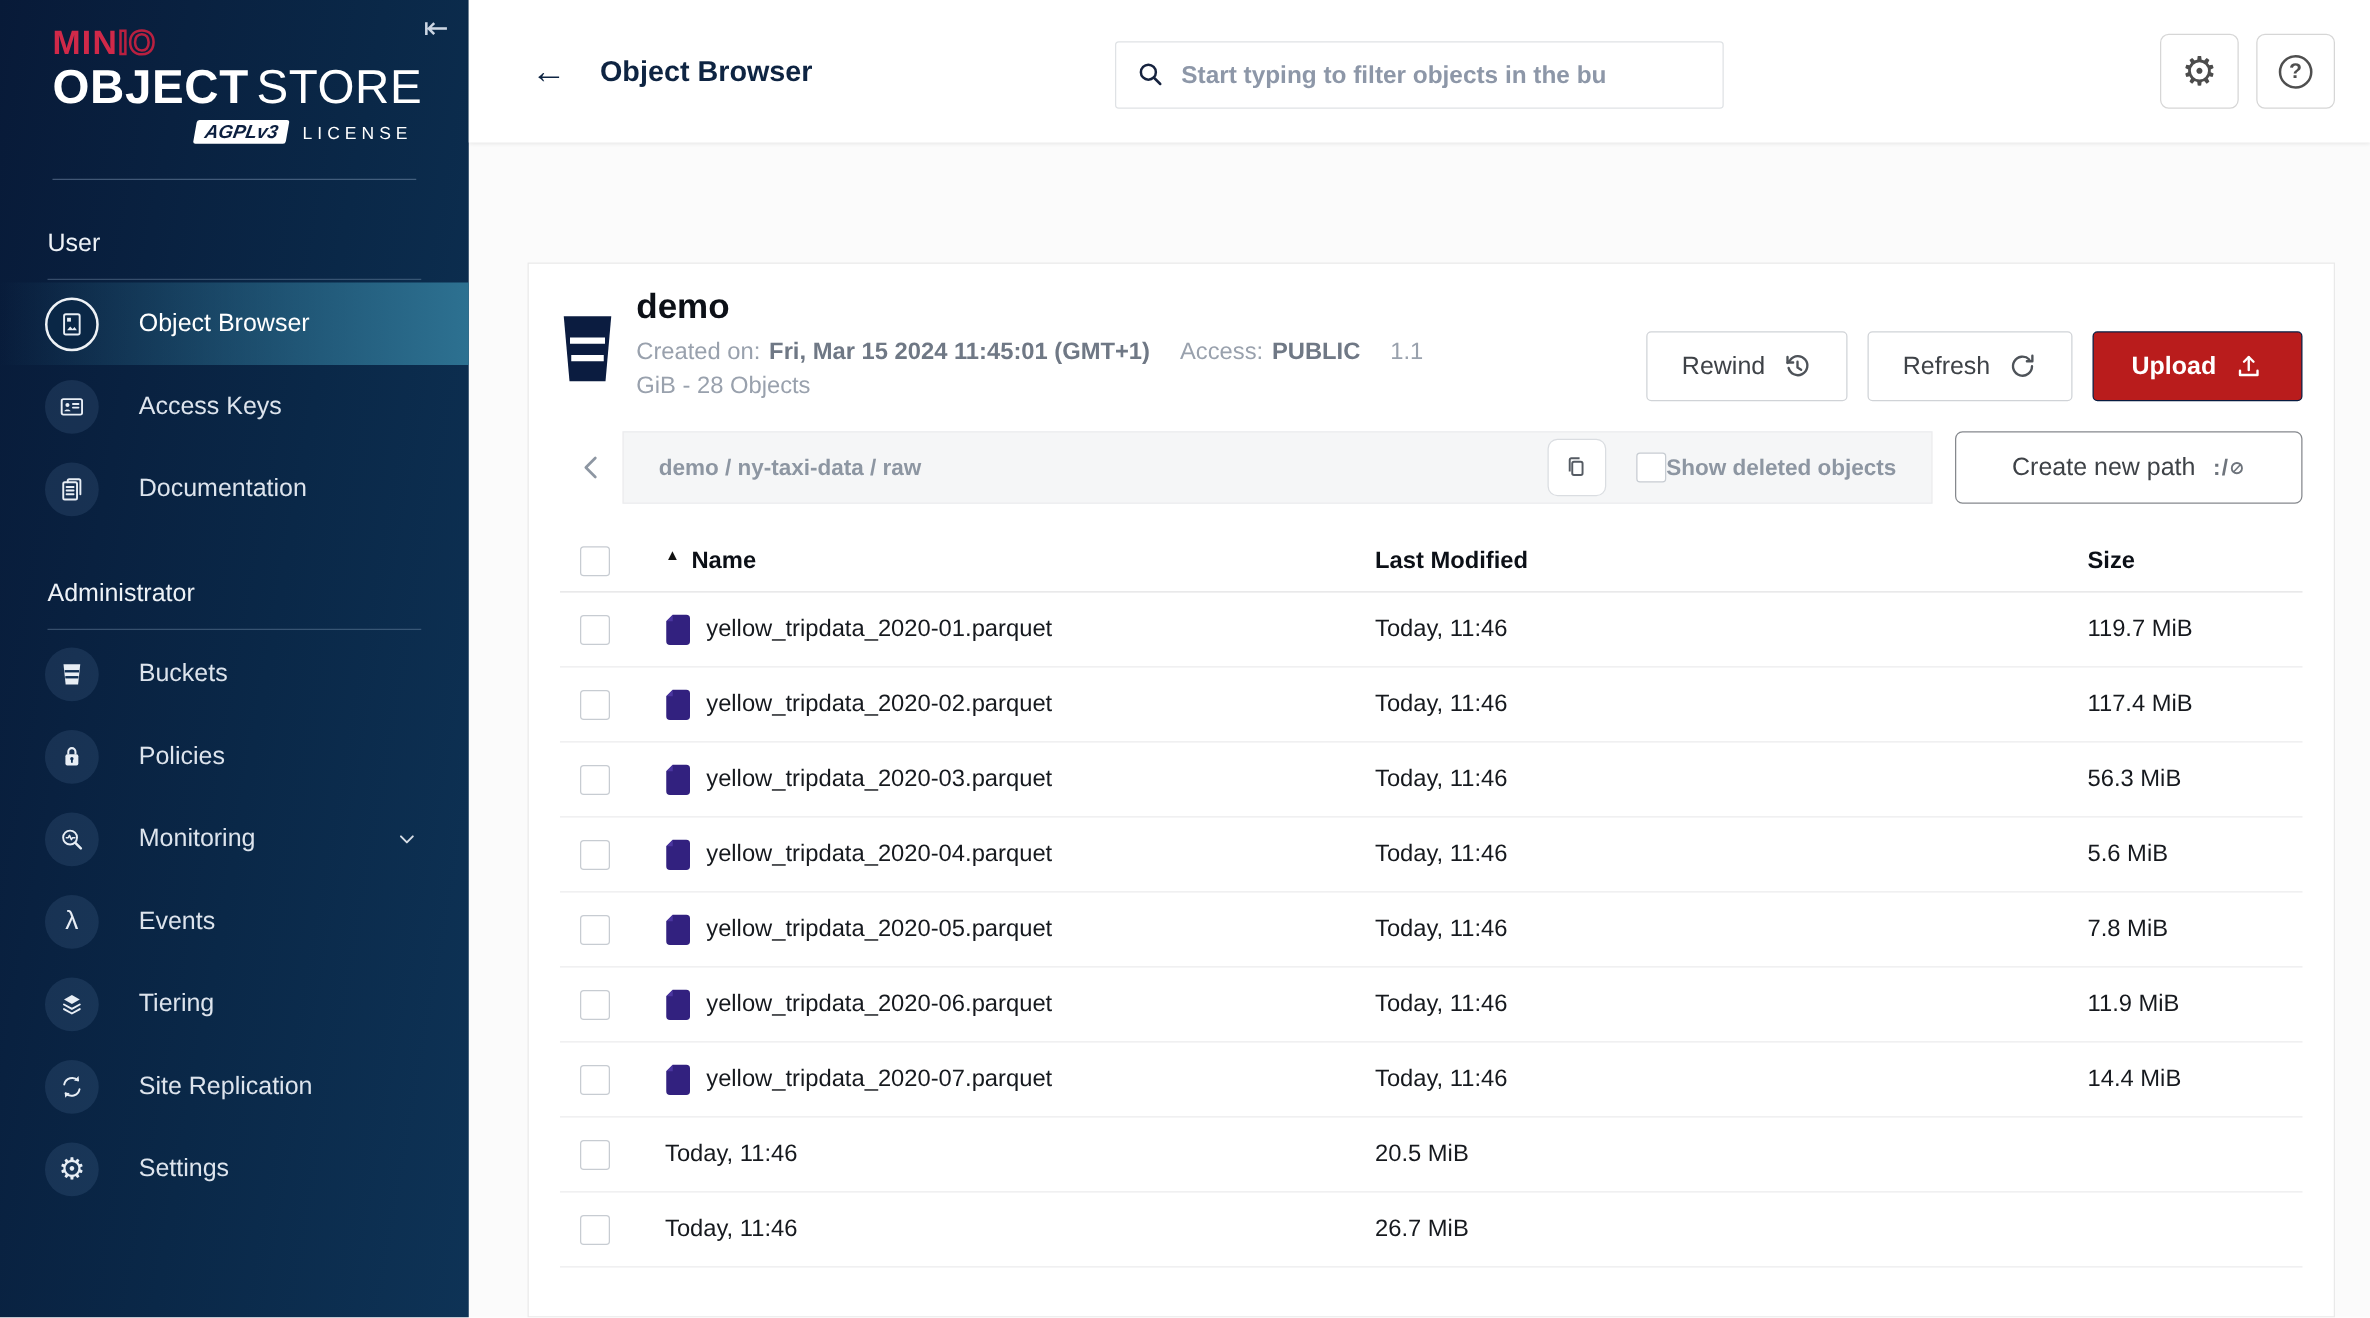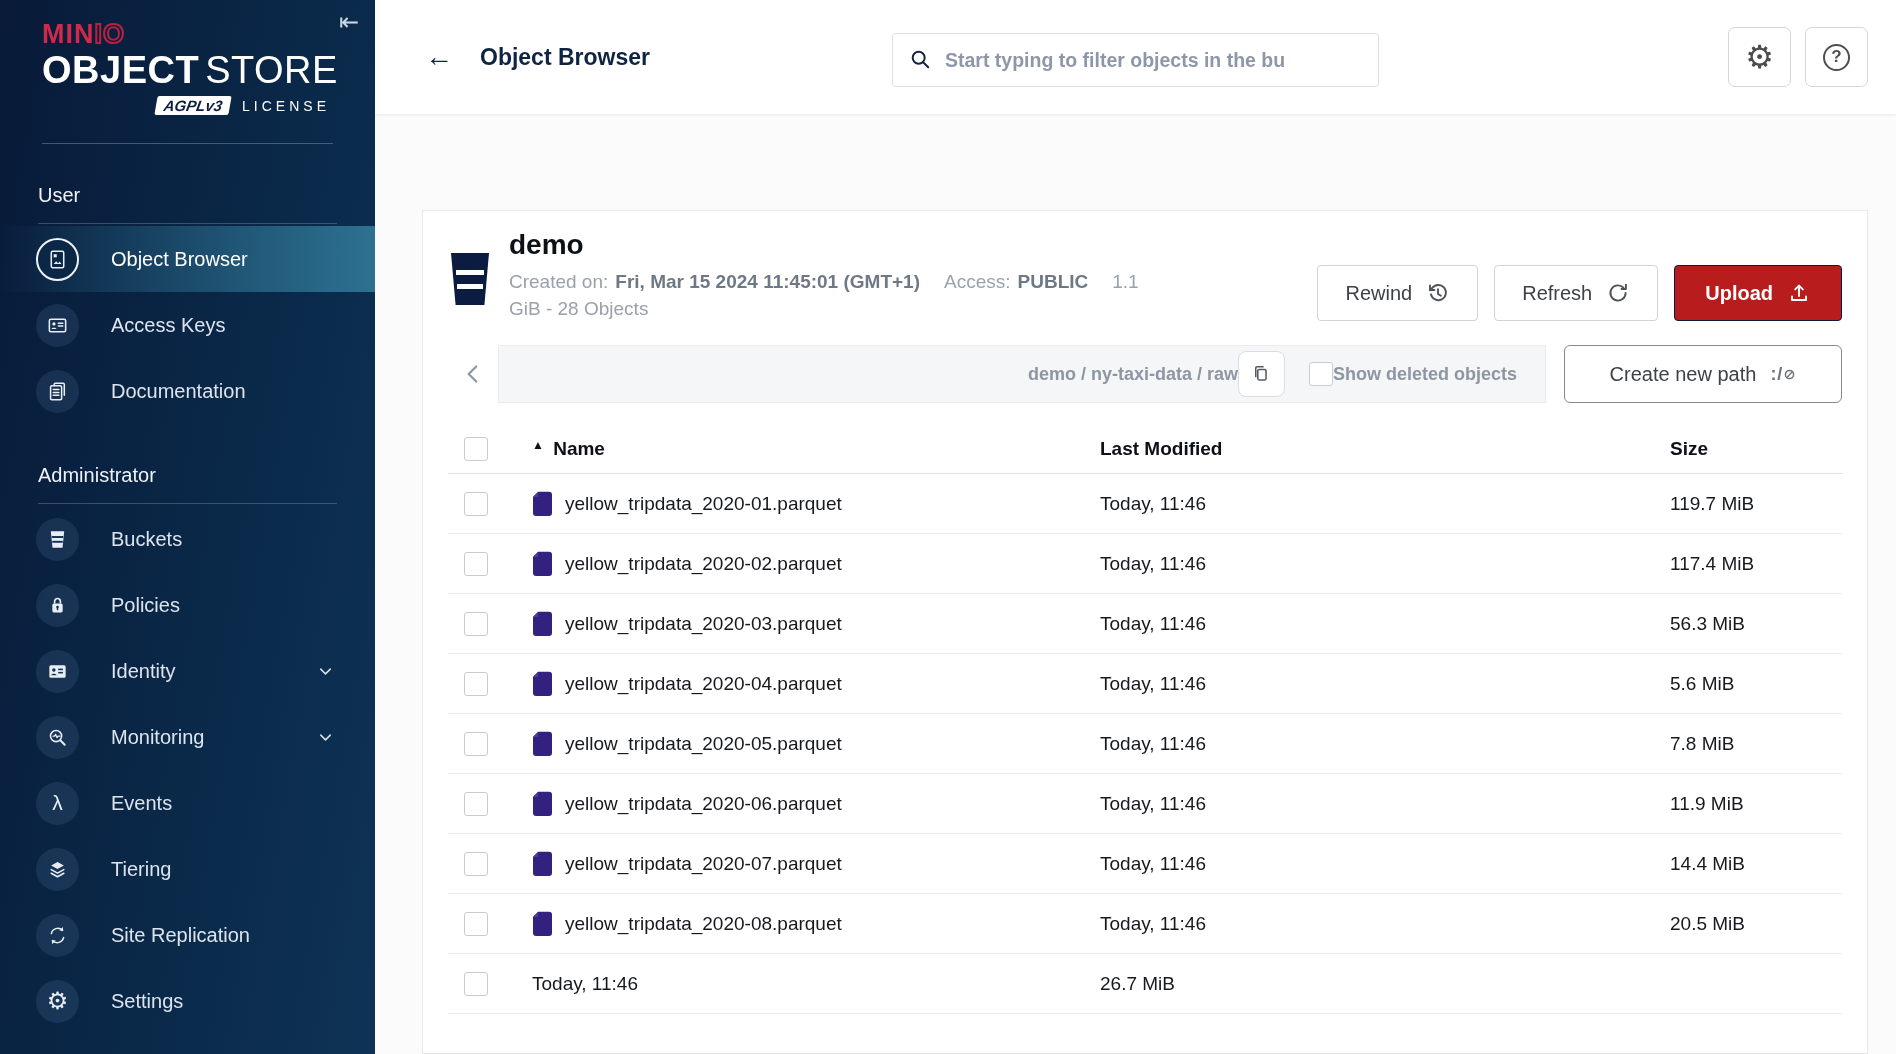--- a/index.html
+++ b/index.html
@@ -69,21 +69,21 @@
   .bucket-actions { margin-left:auto; display:flex; gap:16px; margin-top:36px; }
   .btn { height:56px; border-radius:4px; font-size:20px; display:inline-flex; align-items:center;
     gap:14px; cursor:pointer; font-family:"Liberation Sans", sans-serif; }
   .btn-outline { padding:0 27px; background:#fff; border:1px solid #d0d3d7; color:#3e4247; }
   .btn-outline svg { color:#4e5359; }
   .btn-primary { padding:0 30px; background:#b91c1c; color:#fff; border:1px solid #081c42; font-weight:600; }
 
   .path-row { margin-top:23px; display:flex; height:58px; }
   .back-chevron { width:50px; display:grid; place-items:center; color:#8d96a2; cursor:pointer; }
   .path-bar { flex:1; background:#f5f6f7; border:1px solid #ececee; display:flex; align-items:center;
-    padding:0 12px 0 28px;text-align:right; }
+    padding:0 12px 0 28px; }
   .breadcrumb { font-size:18px; font-weight:700; color:#8d96a2; flex:1; cursor:pointer; }
   .copy-btn { width:47px; height:46px; background:#fff; border:1px solid #dadde1; border-radius:8px;
     display:grid; place-items:center; color:#555b63; cursor:pointer; }
   .deleted { display:flex; align-items:center; margin-left:24px; padding-right:16px; }
   .checkbox { width:24px; height:24px; background:#fff; border:1.5px solid #c7ccd2; border-radius:3px;
     cursor:pointer; flex:none; }
   .deleted-label { font-size:18px; font-weight:700; color:#8d96a2; }
   .create-path { margin-left:18px; width:278px; background:#fff; border:1px solid #85888d;
     border-radius:6px; display:flex; align-items:center; justify-content:center; gap:14px;
     font-size:20px; color:#3e4247; cursor:pointer; }
@@ -170,37 +170,20 @@
           <div class="nav-item">
             <span class="icon-circle">
               <svg width="23" height="23" viewBox="0 0 24 24">
                 <path d="M9 10V7.7a3 3 0 0 1 6 0V10" fill="none" stroke="#e8eef5" stroke-width="1.7"></path>
                 <rect x="6.6" y="9.8" width="10.8" height="9.4" rx="1.6" fill="#e8eef5"></rect>
                 <circle cx="12" cy="13.6" r="1.4" fill="#103055"></circle>
                 <path d="M12 14.6v2.3" stroke="#103055" stroke-width="1.5"></path>
               </svg>
             </span>
             <span class="nav-label">Policies</span>
-          </div>
-          <div class="nav-item">
-            <span class="icon-circle">
-              <svg width="23" height="23" viewBox="0 0 24 24">
-                <rect x="3.5" y="5.5" width="17" height="13" rx="1.6" fill="#e8eef5"></rect>
-                <circle cx="8.2" cy="10.4" r="1.8" fill="#103055"></circle>
-                <path d="M5.4 15.8c.5-2.1 5.1-2.1 5.6 0z" fill="#103055"></path>
-                <rect x="12.7" y="9" width="5" height="1.6" fill="#103055"></rect>
-                <rect x="12.7" y="12.4" width="5" height="1.6" fill="#103055"></rect>
-              </svg>
-            </span>
-            <span class="nav-label">Identity</span>
-            <span class="chev">
-              <svg width="19" height="19" viewBox="0 0 24 24" fill="none" stroke="#d6dde6" stroke-width="2" stroke-linecap="round" stroke-linejoin="round">
-                <path d="M6 9l6 6 6-6"></path>
-              </svg>
-            </span>
           </div>
           <div class="nav-item">
             <span class="icon-circle">
               <svg width="23" height="23" viewBox="0 0 24 24" fill="none" stroke="#e8eef5" stroke-width="1.6" stroke-linecap="round" stroke-linejoin="round">
                 <circle cx="10.5" cy="10.5" r="5.8"></circle>
                 <path d="M14.9 14.9l4.6 4.6" stroke-width="2.1"></path>
                 <path d="M7.4 10.6h1.6l1-1.9 1.6 3.5 1-1.6h1.9" stroke-width="1.3"></path>
               </svg>
             </span>
             <span class="nav-label">Monitoring</span>
@@ -461,29 +444,20 @@
                   </span>
                   <span>yellow_tripdata_2020-07.parquet</span>
                 </div>
                 <div>Today, 11:46</div>
                 <div>14.4 MiB</div>
               </div>
               <div class="trow">
                 <div class="cb-cell">
                   <div class="checkbox"></div>
                 </div>
-                <div class="name-cell">
-                  <span style="display:flex">
-                    <svg width="21" height="26" viewBox="0 0 21 26">
-                      <path d="M6.2 0.8H17a3 3 0 0 1 3 3V22a3 3 0 0 1-3 3H4a3 3 0 0 1-3-3V6z" fill="#32217f"></path>
-                      <path d="M6.2 0.8v5.2H1z" fill="#4b36a0"></path>
-                    </svg>
-                  </span>
-                  <span>yellow_tripdata_2020-08.parquet</span>
-                </div>
                 <div>Today, 11:46</div>
                 <div>20.5 MiB</div>
               </div>
               <div class="trow">
                 <div class="cb-cell">
                   <div class="checkbox"></div>
                 </div>
                 <div>Today, 11:46</div>
                 <div>26.7 MiB</div>
               </div>

